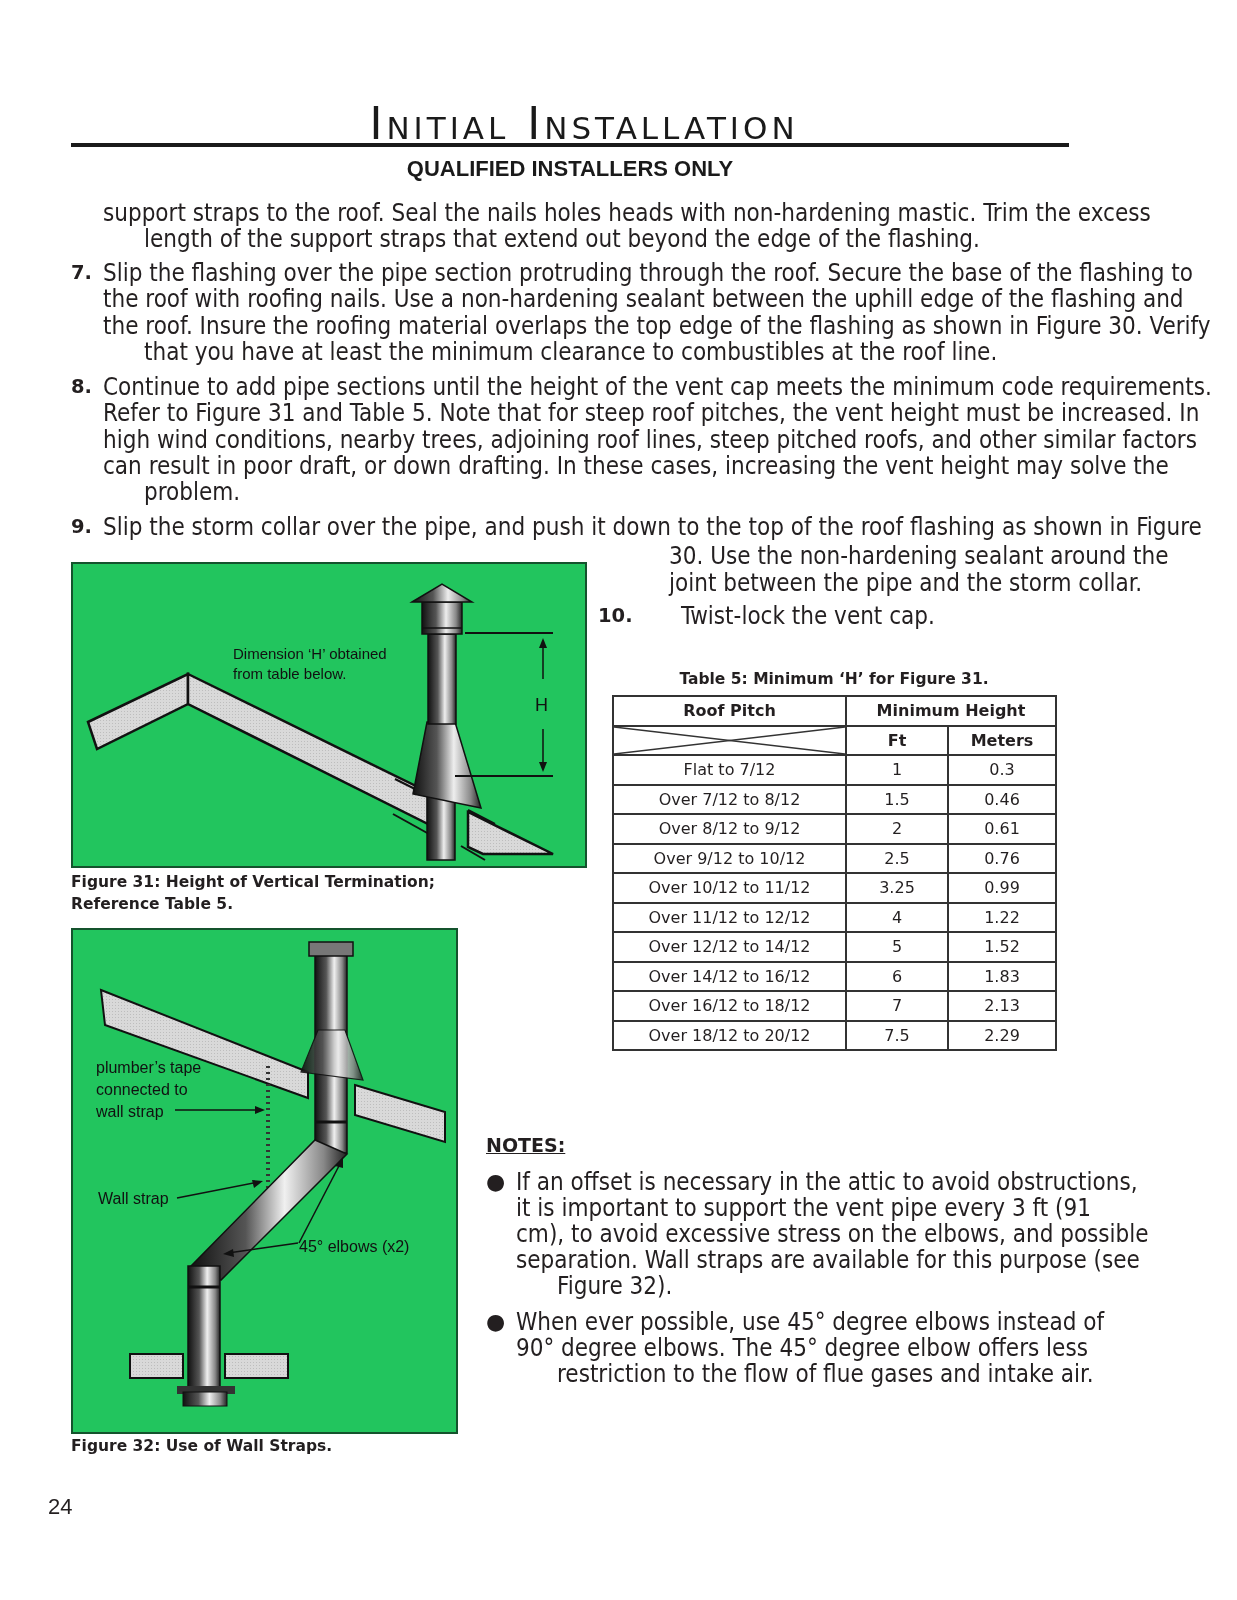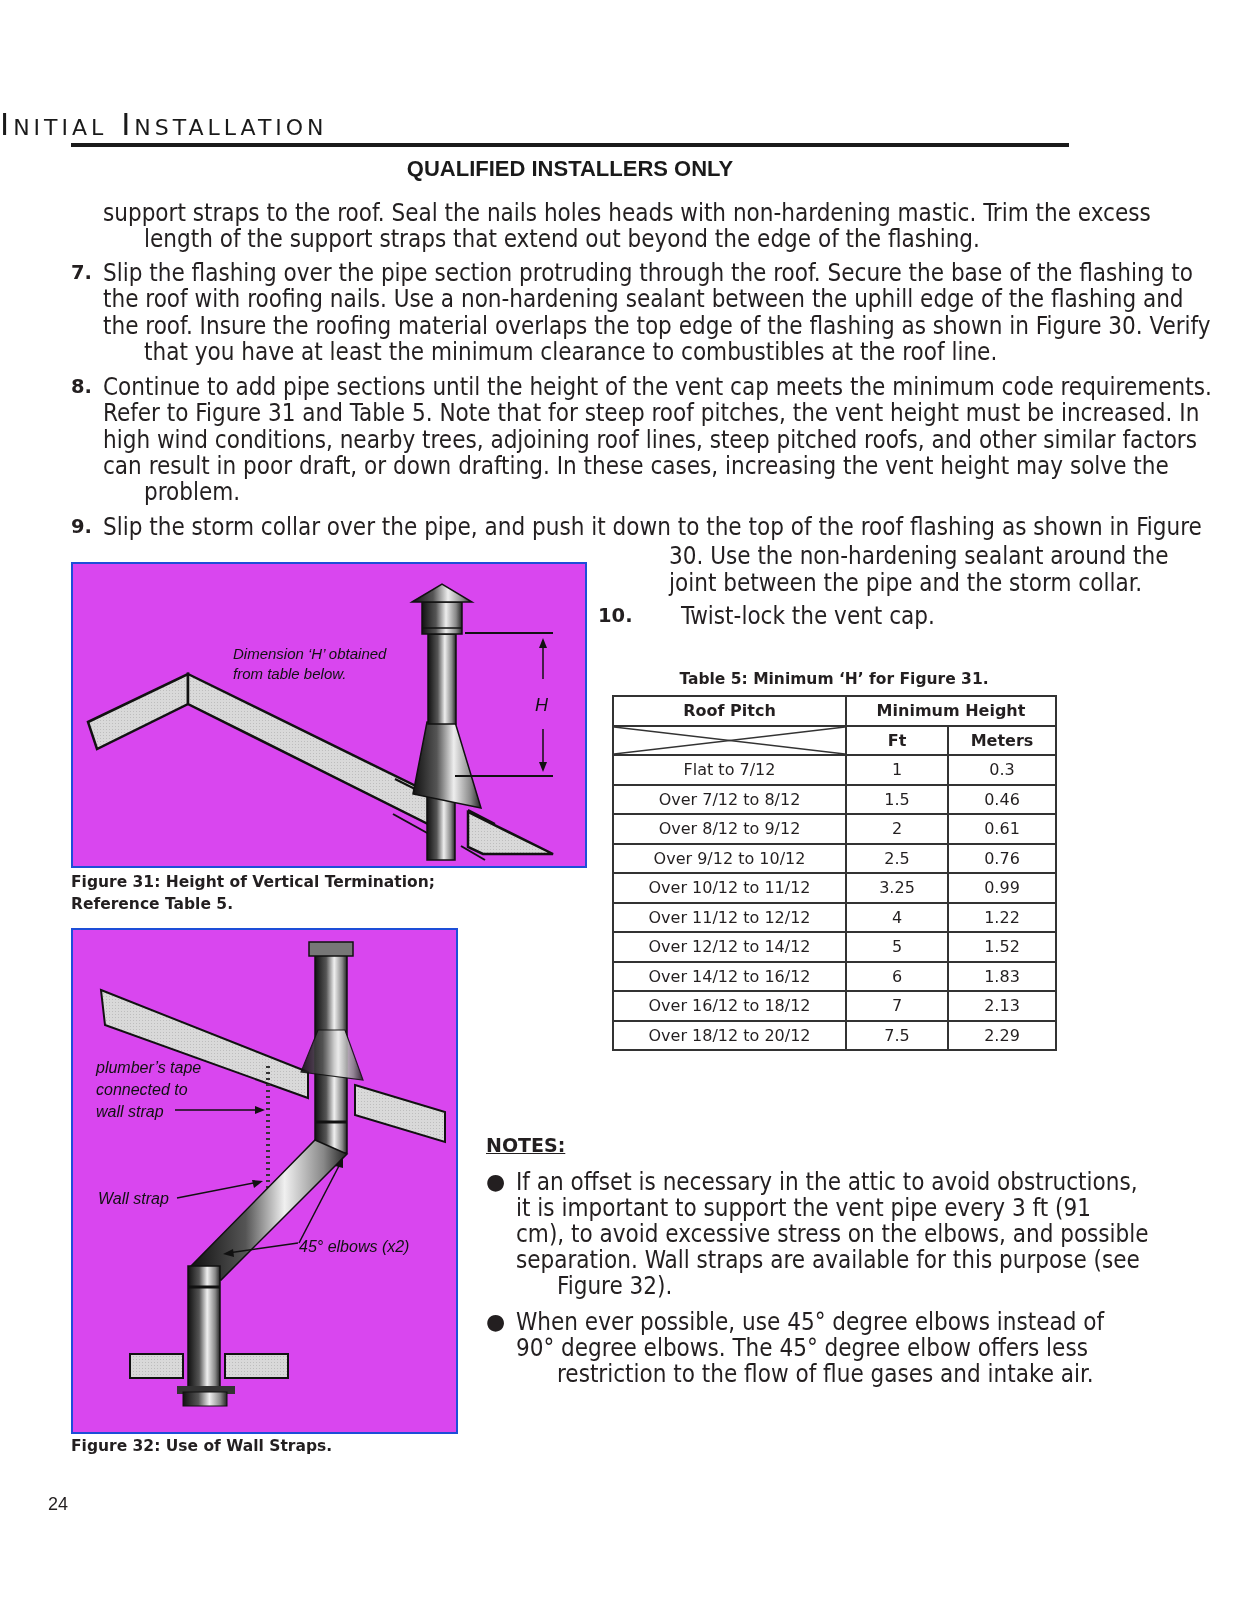--- a/index.html
+++ b/index.html
@@ -1,38 +1,38 @@
 <!DOCTYPE html>
 <html><head>
 <meta charset="utf-8">
 <style>
   html, body { margin: 0; padding: 0; background: #ffffff; }
   body { width: 1237px; height: 1600px; position: relative; overflow: hidden;
          font-family: "DejaVu Sans", sans-serif; color: #231f20; }
   .abs { position: absolute; }
-  .title { left: 0; width: 1140px; top: 100px; 
-           font-family: "DejaVu Sans", sans-serif; font-size: 31px; letter-spacing: 4px;
-           font-variant: small-caps; font-weight: normal; color: #1a1a1a; line-height: 48px; }
+  .title { left: 0; width: 1140px; top: 100px; text-align: center;
+           font-family: "DejaVu Sans", sans-serif; font-size: 44px; letter-spacing: 4px;
+           font-variant: small-caps; font-weight: normal; color: #1a1a1a; line-height: 48px; padding-left: 14px; }
   .rule { left: 71px; top: 143px; width: 998px; height: 4px; background: #1a1a1a; }
   .subtitle { left: 0; width: 1140px; top: 154px; text-align: center; font-family: "Liberation Sans", sans-serif;
               font-weight: bold; font-size: 22px; color: #1a1a1a; line-height: 30px; }
   .para { font-family: "DejaVu Sans Condensed", "DejaVu Sans", sans-serif; font-size: 24px; line-height: 26.3px;
           text-align: justify; color: #231f20; }
   .para .ln { display: block; text-align: justify; text-align-last: justify; white-space: nowrap; }
   .para .ln.last { text-align-last: left; margin-left: 41px; }
   .num { position: absolute; font-weight: bold; font-size: 19.5px; line-height: 26.3px; }
-  .fig { border: 2px solid #1d4ed8; background: #d946ef; font-style: italic; }
+  .fig { border: 2px solid #14532d; background: #22c55e; }
   .caption { font-family: "DejaVu Sans", sans-serif; font-weight: bold; font-size: 15.5px; text-align: left; line-height: 22px; color:#231f20; }
   table.t5 { border-collapse: collapse; font-family: "DejaVu Sans", sans-serif; font-size: 16px; color:#231f20; }
   table.t5 td, table.t5 th { border: 2px solid #333; height: 27.5px; padding: 0; text-align: center; }
   table.t5 th { font-weight: bold; }
   .t5cap { font-weight: bold; font-size: 15.5px; text-align: center; font-family: "DejaVu Sans", sans-serif; }
   .notes-h { font-weight: bold; text-decoration: underline; font-size: 19px; font-family: "DejaVu Sans", sans-serif; }
   .bullet { position: absolute; font-size: 22px; line-height: 26px; }
-  .pagenum { font-family: "Liberation Sans", sans-serif; font-size: 18px; }
+  .pagenum { font-family: "Liberation Sans", sans-serif; font-size: 22px; }
   .flabel { font-family: "Liberation Sans", sans-serif; font-size: 15px; color: #111; line-height: 20px; position: absolute; white-space: nowrap; }
 </style>
 </head>
 <body>
 
 <div class="abs title">Initial Installation</div>
 <div class="abs rule"></div>
 <div class="abs subtitle">QUALIFIED INSTALLERS ONLY</div>
 
 <div class="abs para" style="left:103px; top:200px; width:966px;">

